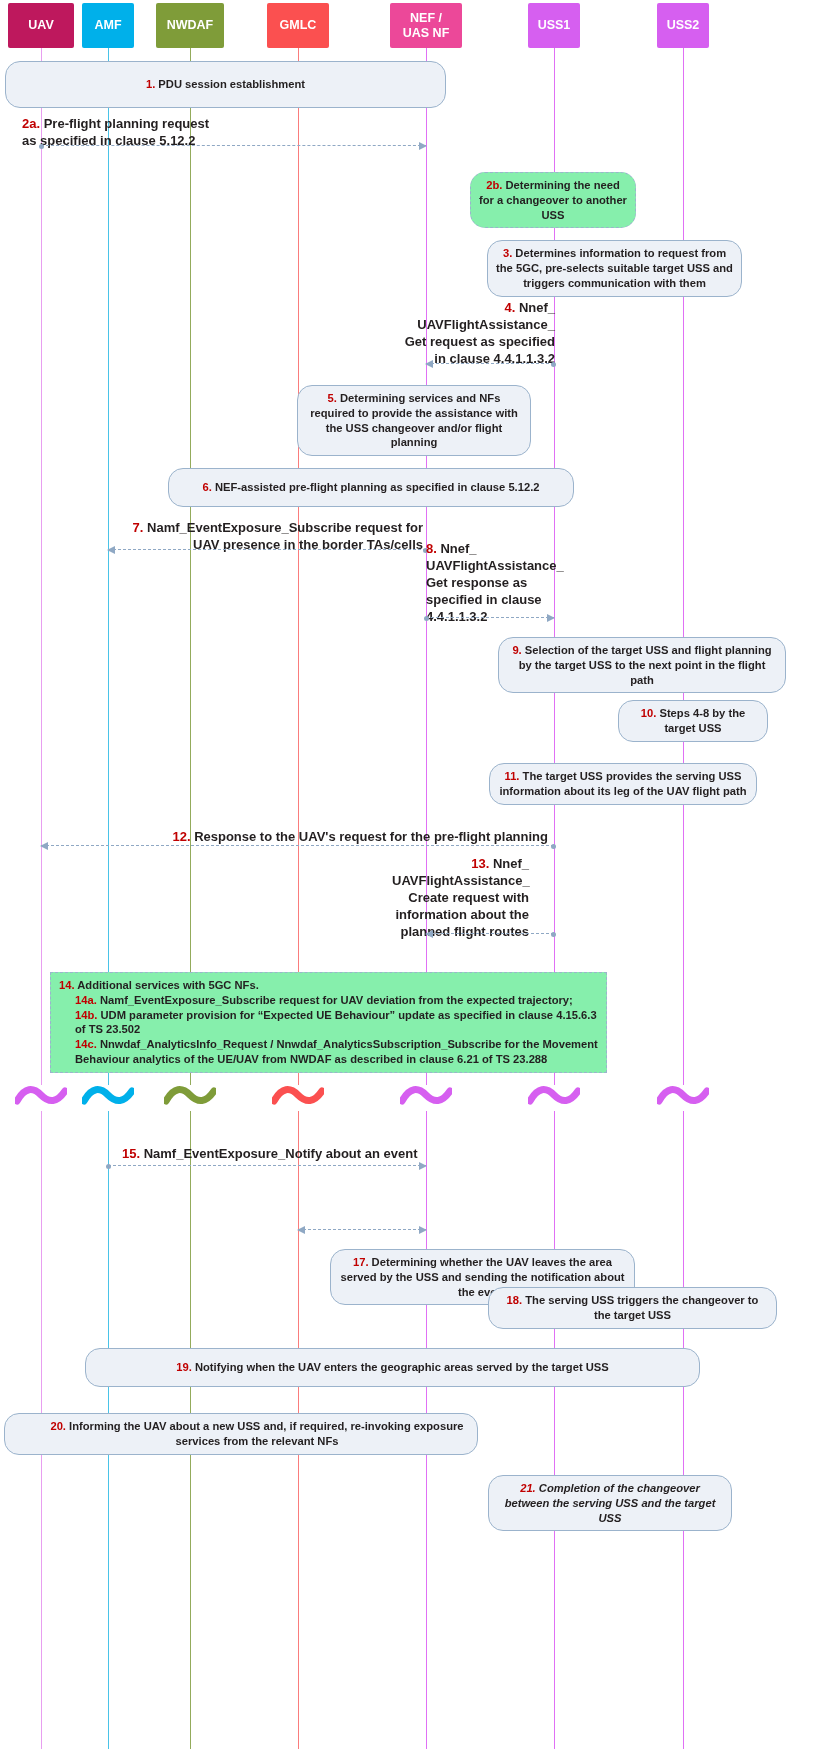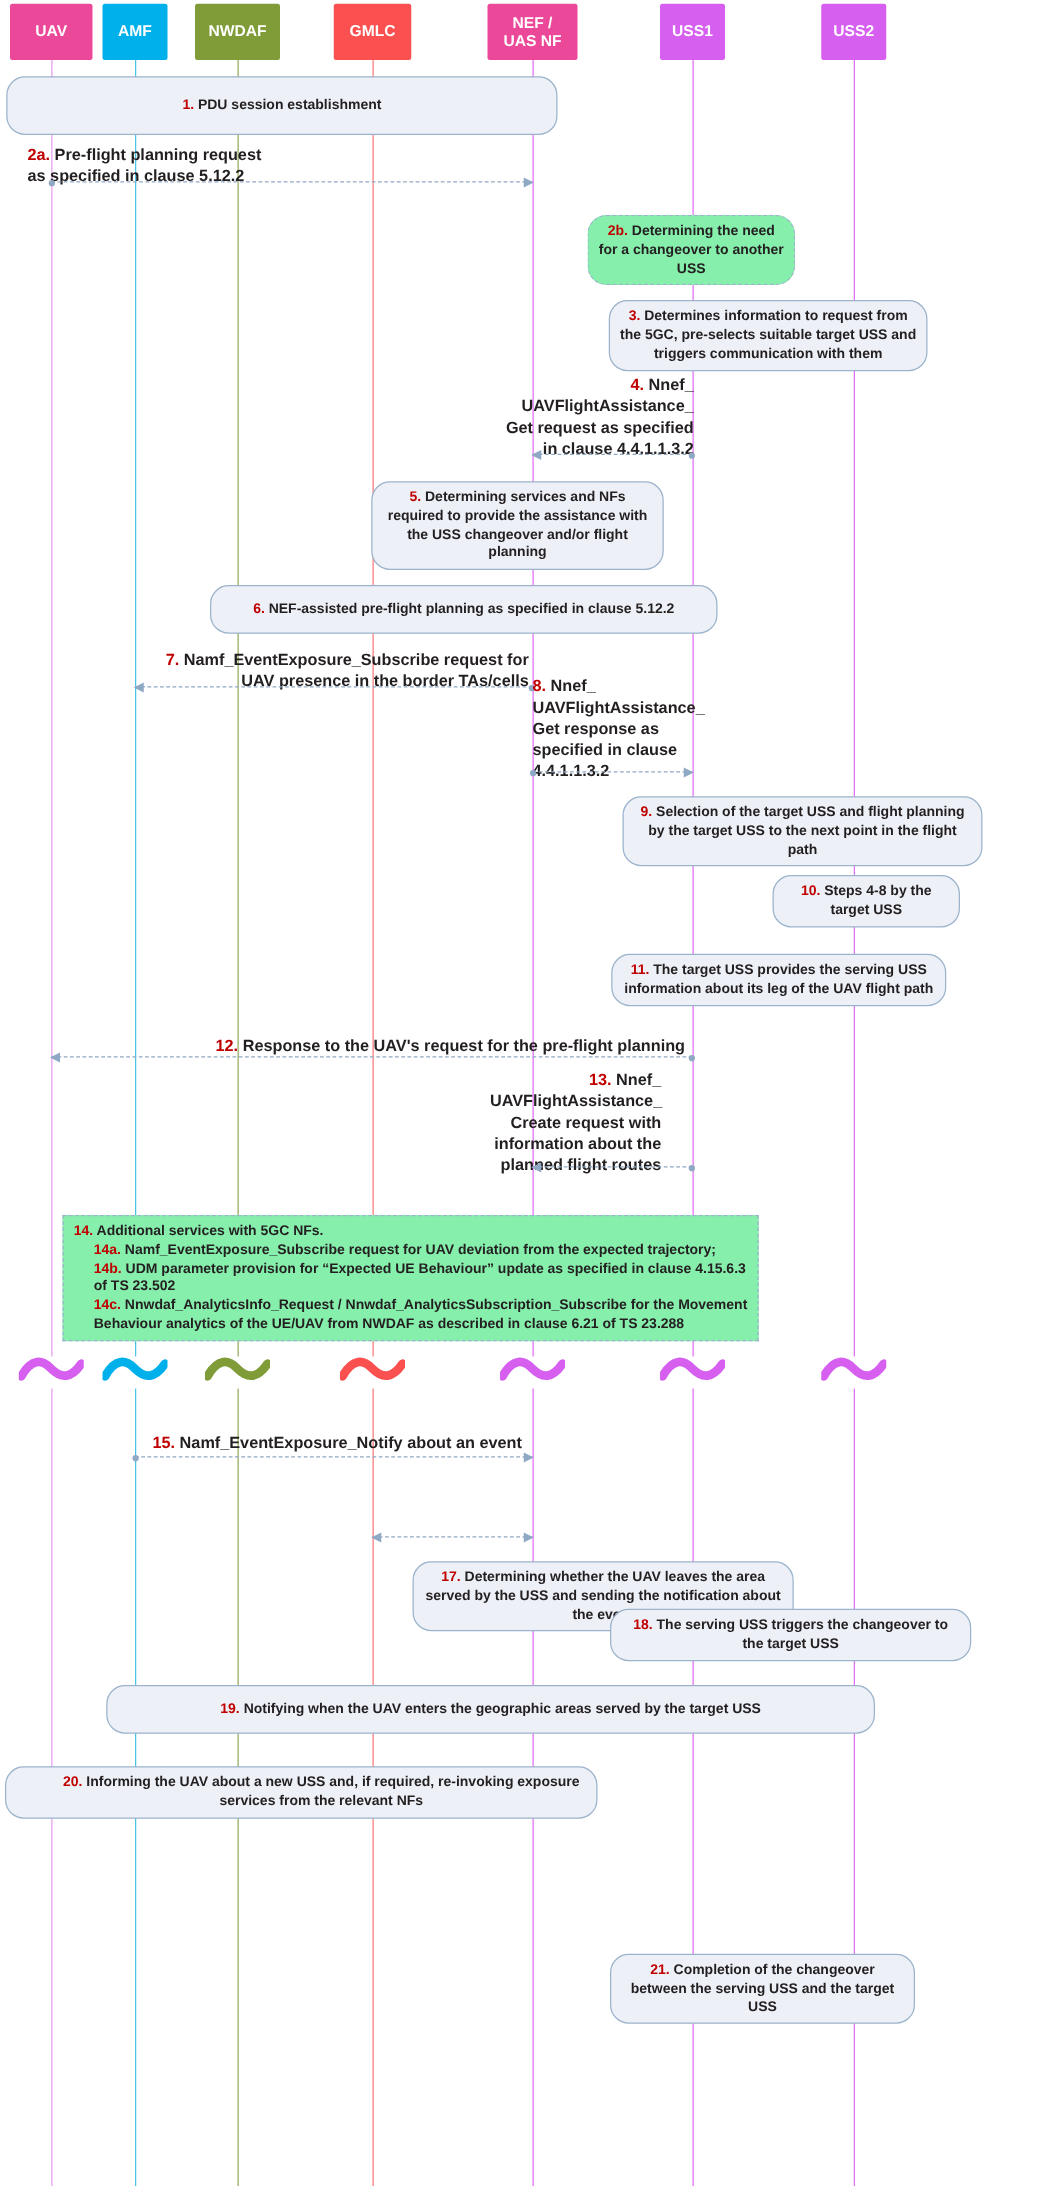--- a/index.html
+++ b/index.html
@@ -108,21 +108,21 @@
 <body>
 
 <div id="canvas">
     <div class="lifeline" style="left: 41px; background: rgb(232, 158, 240);"></div>
     <div class="lifeline" style="left: 108px; background: rgb(73, 195, 232);"></div>
     <div class="lifeline" style="left: 190px; background: rgb(147, 171, 91);"></div>
     <div class="lifeline" style="left: 298px; background: rgb(250, 124, 124);"></div>
     <div class="lifeline" style="left: 426px; background: rgb(224, 112, 245);"></div>
     <div class="lifeline" style="left: 554px; background: rgb(224, 112, 245);"></div>
     <div class="lifeline" style="left: 683px; background: rgb(224, 112, 245);"></div>
-    <div class="actor" style="left: 8px; top: 3px; width: 66px; height: 45px; background: #ec4899;">
+    <div class="actor" style="left: 8px; top: 3px; width: 66px; height: 45px; background: #be185d;">
       <span>UAV</span>
     </div>
     <div class="actor" style="left: 82px; top: 3px; width: 52px; height: 45px; background: rgb(0, 176, 234);">
       <span>AMF</span>
     </div>
     <div class="actor" style="left: 156px; top: 3px; width: 68px; height: 45px; background: rgb(127, 156, 57);">
       <span>NWDAF</span>
     </div>
     <div class="actor" style="left: 267px; top: 3px; width: 62px; height: 45px; background: rgb(251, 80, 80);">
       <span>GMLC</span>
@@ -212,21 +212,21 @@
     </div>
     <div class="note center" style="left: 488px; top: 1287px; width: 289px; min-height: 41px;">
       <div class="blk"><span class="num">18.</span> The serving USS triggers the changeover to the target USS</div>
     </div>
     <div class="note center" style="left: 85px; top: 1348px; width: 615px; min-height: 39px;">
       <div class="blk"><span class="num">19.</span> Notifying when the UAV enters the geographic areas served by the target USS</div>
     </div>
     <div class="note center" style="left: 4px; top: 1413px; width: 474px; min-height: 39px; padding-left: 40px;">
       <div class="blk"><span class="num">20.</span> Informing the UAV about a new USS and, if required, re-invoking exposure services from the relevant NFs</div>
     </div>
-    <div class="note center" style="left: 488px; top: 1563px; width: 244px; min-height: 41px;">
+    <div class="note center" style="left: 488px; top: 1475px; width: 244px; min-height: 41px; font-style: italic;">
       <div class="blk"><span class="num">21.</span> Completion of the changeover between the serving USS and the target USS</div>
     </div>
     <div class="squig" style="left: 15px; top: 1085px; width: 52px; height: 26px;"><svg width="52" height="26" viewBox="0 0 52 26">
         <rect x="0" y="0" width="52" height="26" fill="#ffffff"></rect>
         <path d="M2 16 C 10 2, 18 2, 26 10 C 34 18, 42 18, 50 6" stroke="#d65ff0" stroke-width="7" fill="none" stroke-linecap="round"></path>
       </svg></div>
     <div class="squig" style="left: 82px; top: 1085px; width: 52px; height: 26px;"><svg width="52" height="26" viewBox="0 0 52 26">
         <rect x="0" y="0" width="52" height="26" fill="#ffffff"></rect>
         <path d="M2 16 C 10 2, 18 2, 26 10 C 34 18, 42 18, 50 6" stroke="#00b0ea" stroke-width="7" fill="none" stroke-linecap="round"></path>
       </svg></div>

